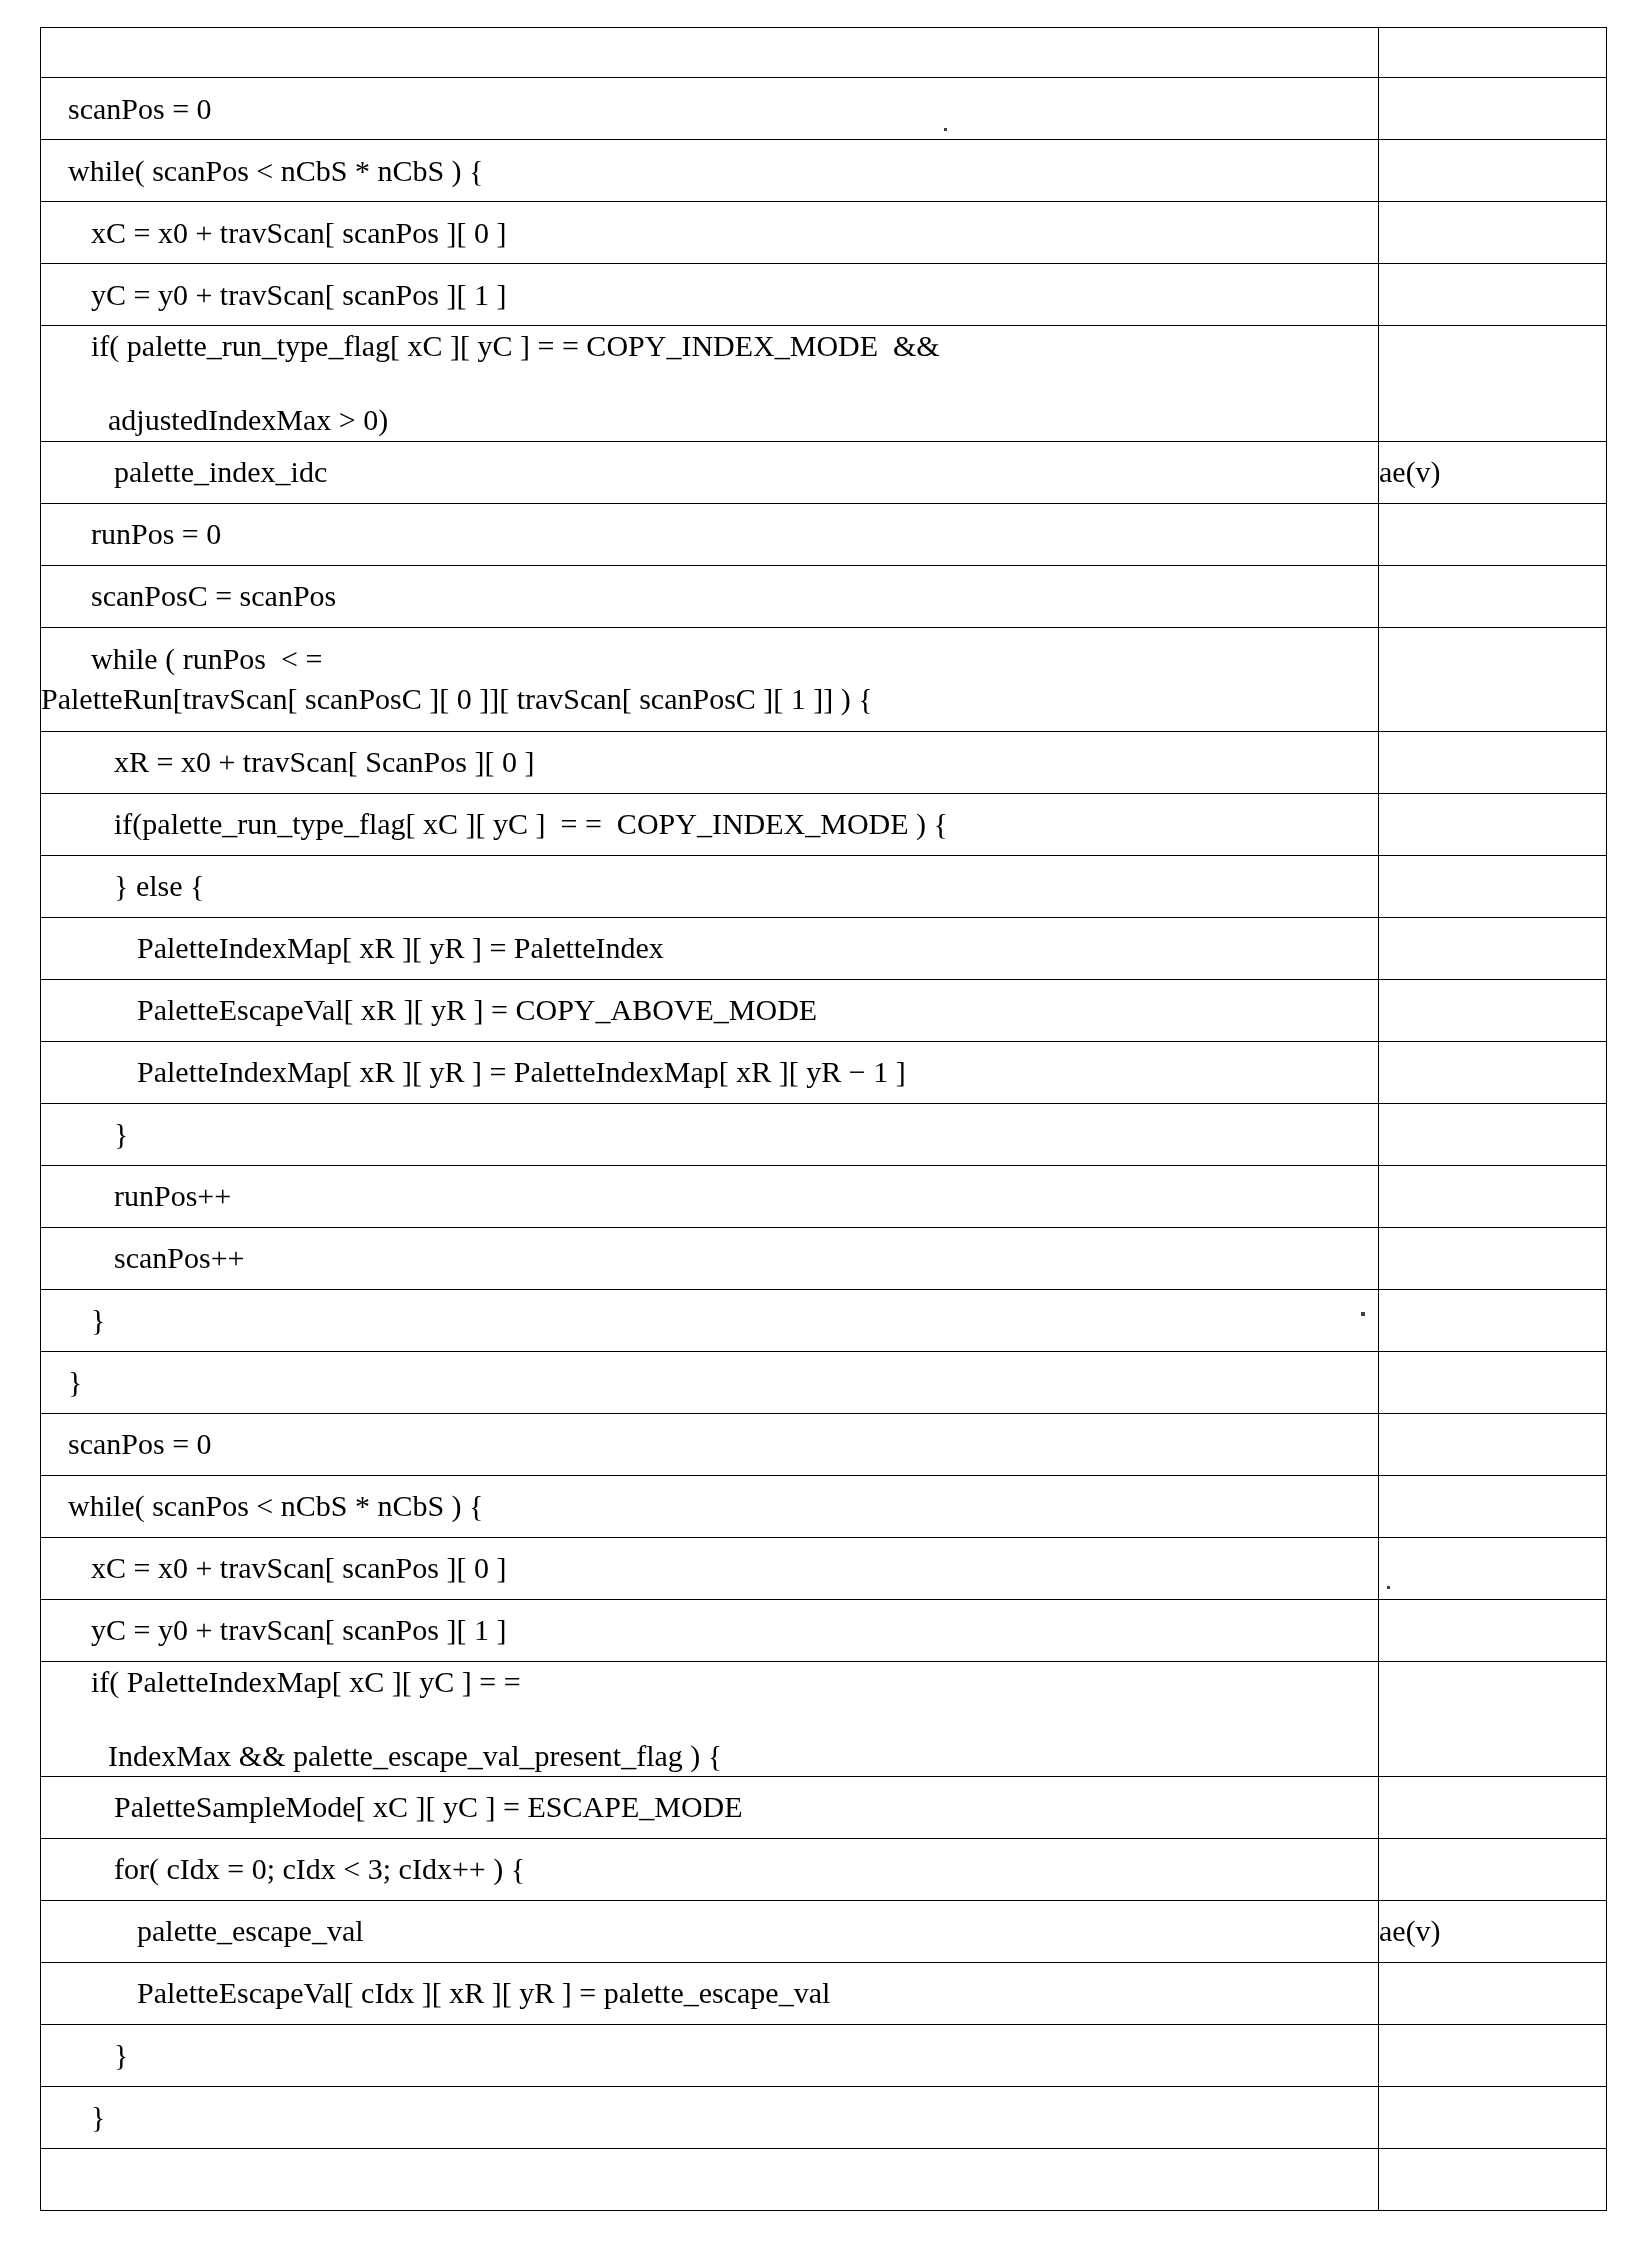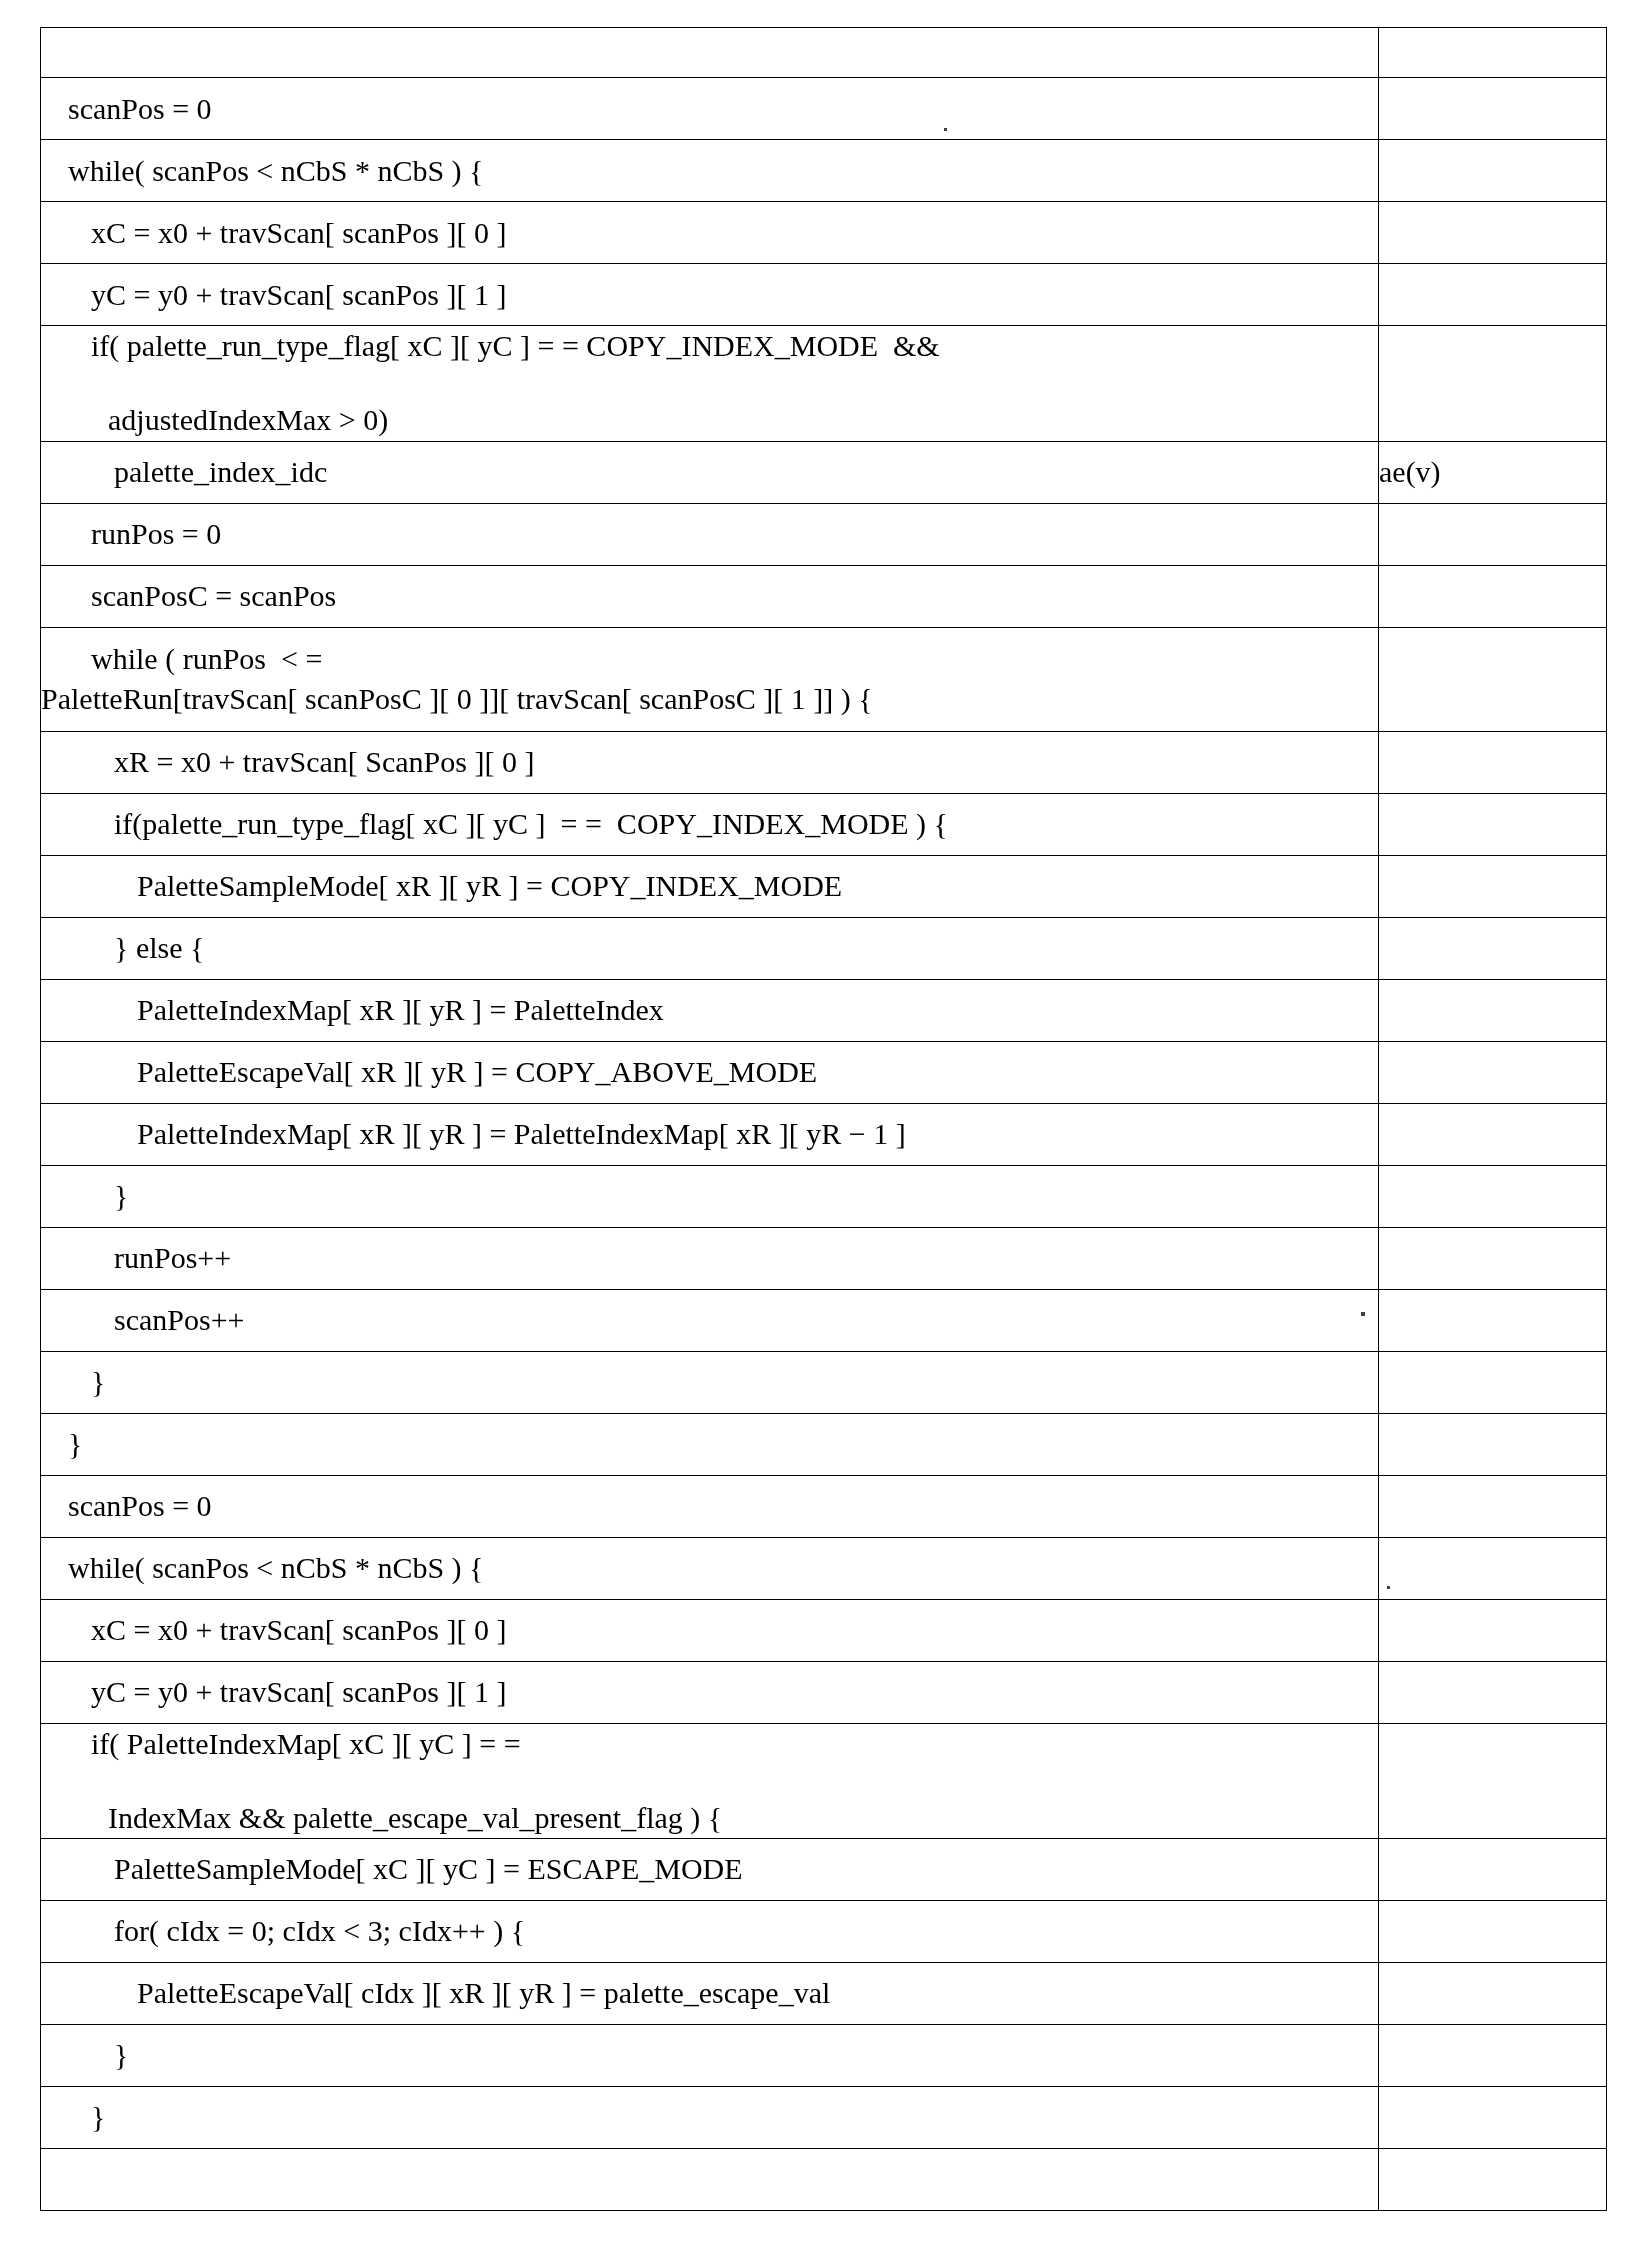--- a/index.html
+++ b/index.html
@@ -119,24 +119,20 @@
         </tr>
         <tr class="rowtall">
           <td class="code"><span class="ind3">xR = x0 + travScan[ ScanPos ][ 0 ]</span></td>
           <td class="desc"><span></span></td>
         </tr>
         <tr class="rowtall">
           <td class="code"><span class="ind3">if(palette_run_type_flag[ xC ][ yC ]  = =  COPY_INDEX_MODE ) {</span></td>
           <td class="desc"><span></span></td>
         </tr>
         <tr class="rowtall">
-          <td class="code"><span class="ind4">PaletteSampleMode[ xR ][ yR ] = COPY_INDEX_MODE</span></td>
-          <td class="desc"><span></span></td>
-        </tr>
-        <tr class="rowtall">
           <td class="code"><span class="ind3">} else {</span></td>
           <td class="desc"><span></span></td>
         </tr>
         <tr class="rowtall">
           <td class="code"><span class="ind4">PaletteIndexMap[ xR ][ yR ] = PaletteIndex</span></td>
           <td class="desc"><span></span></td>
         </tr>
         <tr class="rowtall">
           <td class="code"><span class="ind4">PaletteEscapeVal[ xR ][ yR ] = COPY_ABOVE_MODE</span></td>
           <td class="desc"><span></span></td>
@@ -185,20 +181,24 @@
           <td class="code"><span class="ind2">if( PaletteIndexMap[ xC ][ yC ] = =</span><span class="cont1">IndexMax &amp;&amp; palette_escape_val_present_flag ) {</span></td>
           <td class="desc"><span></span></td>
         </tr>
         <tr class="rowtall">
           <td class="code"><span class="ind3">PaletteSampleMode[ xC ][ yC ] = ESCAPE_MODE</span></td>
           <td class="desc"><span></span></td>
         </tr>
         <tr class="rowtall">
           <td class="code"><span class="ind3">for( cIdx = 0; cIdx &lt; 3; cIdx++ ) {</span></td>
           <td class="desc"><span></span></td>
+        </tr>
+        <tr class="rowtall">
+          <td class="code"><span class="ind4">palette_escape_val</span></td>
+          <td class="desc"><span>ae(v)</span></td>
         </tr>
         <tr class="rowtall">
           <td class="code"><span class="ind4">PaletteEscapeVal[ cIdx ][ xR ][ yR ] = palette_escape_val</span></td>
           <td class="desc"><span></span></td>
         </tr>
         <tr class="rowtall">
           <td class="code"><span class="ind3">}</span></td>
           <td class="desc"><span></span></td>
         </tr>
         <tr class="rowtall">

